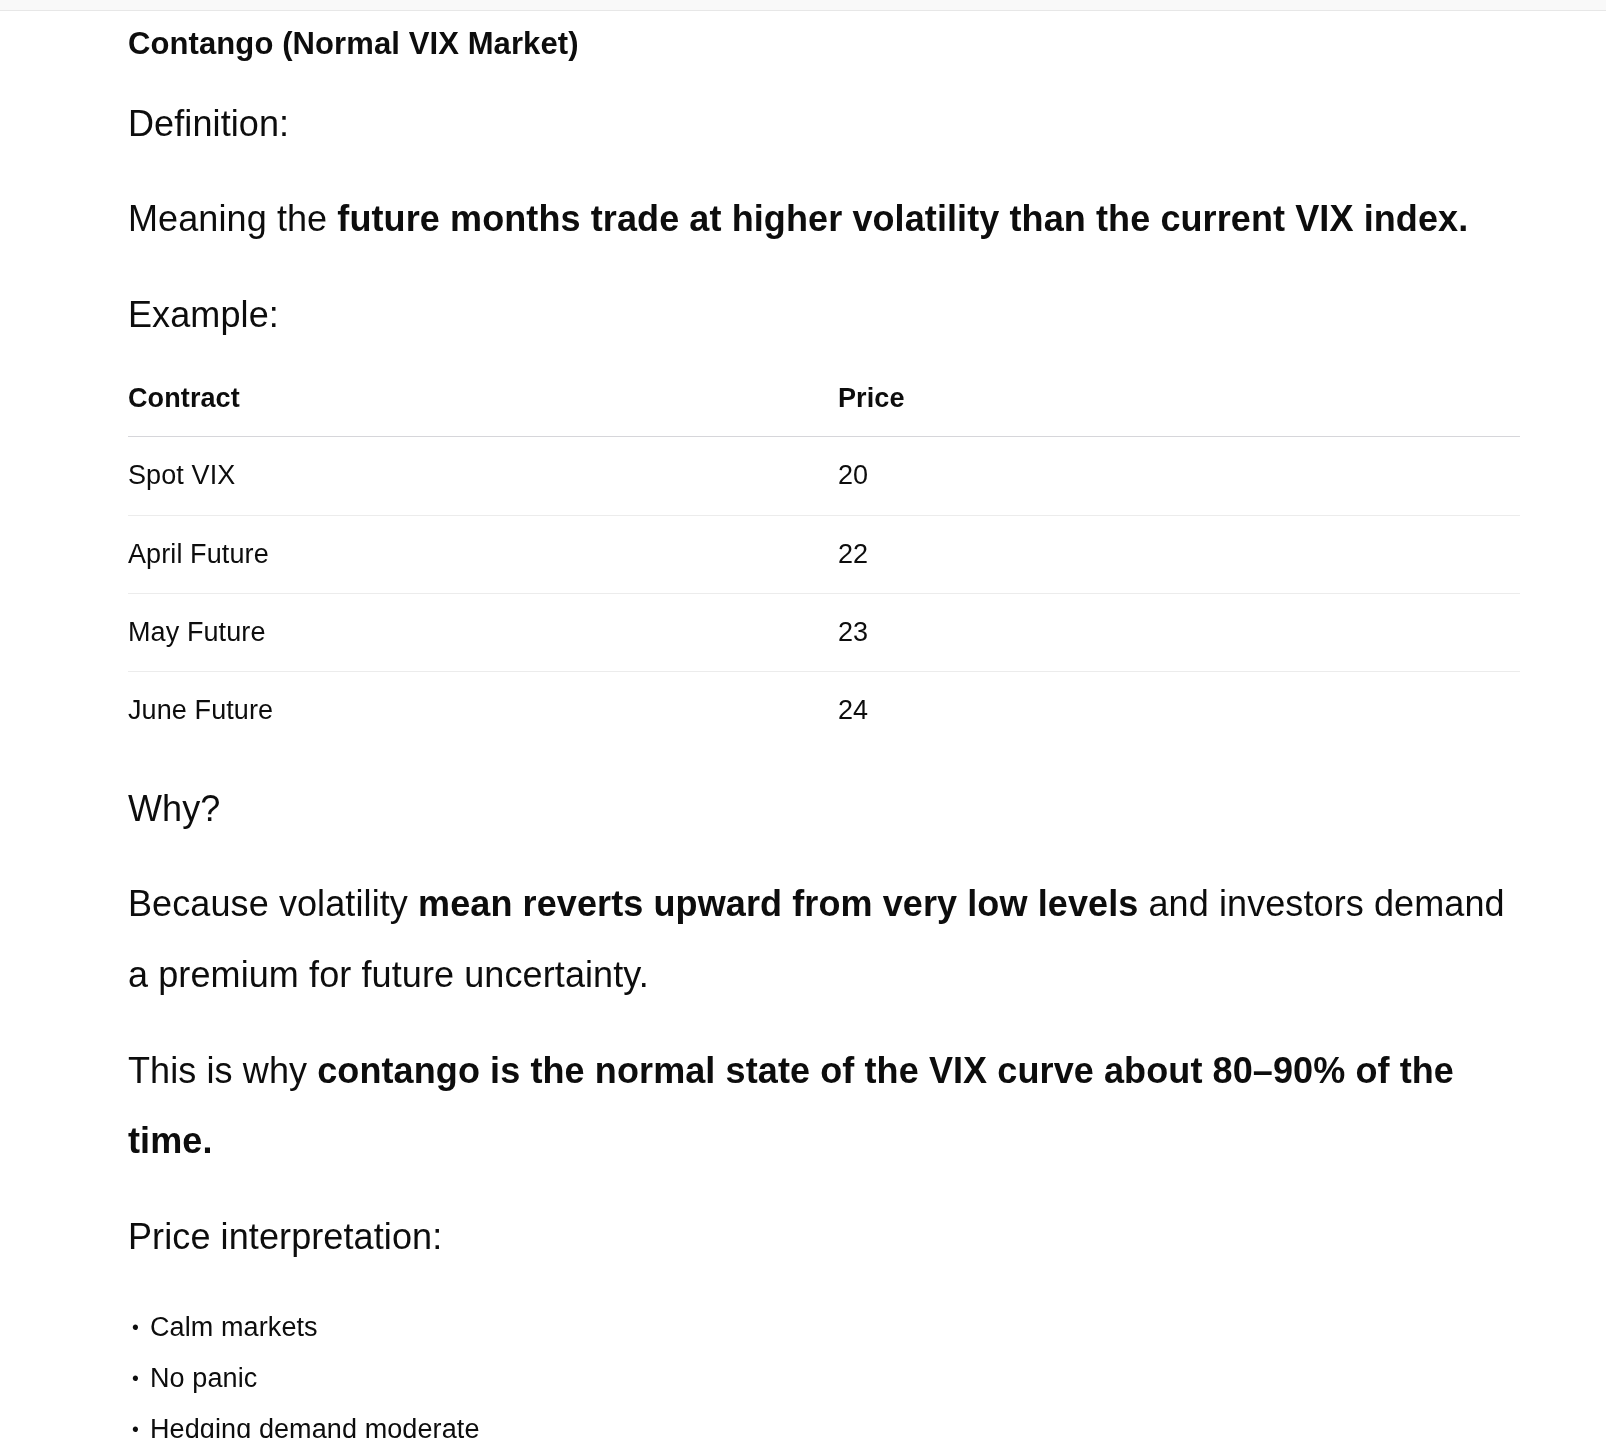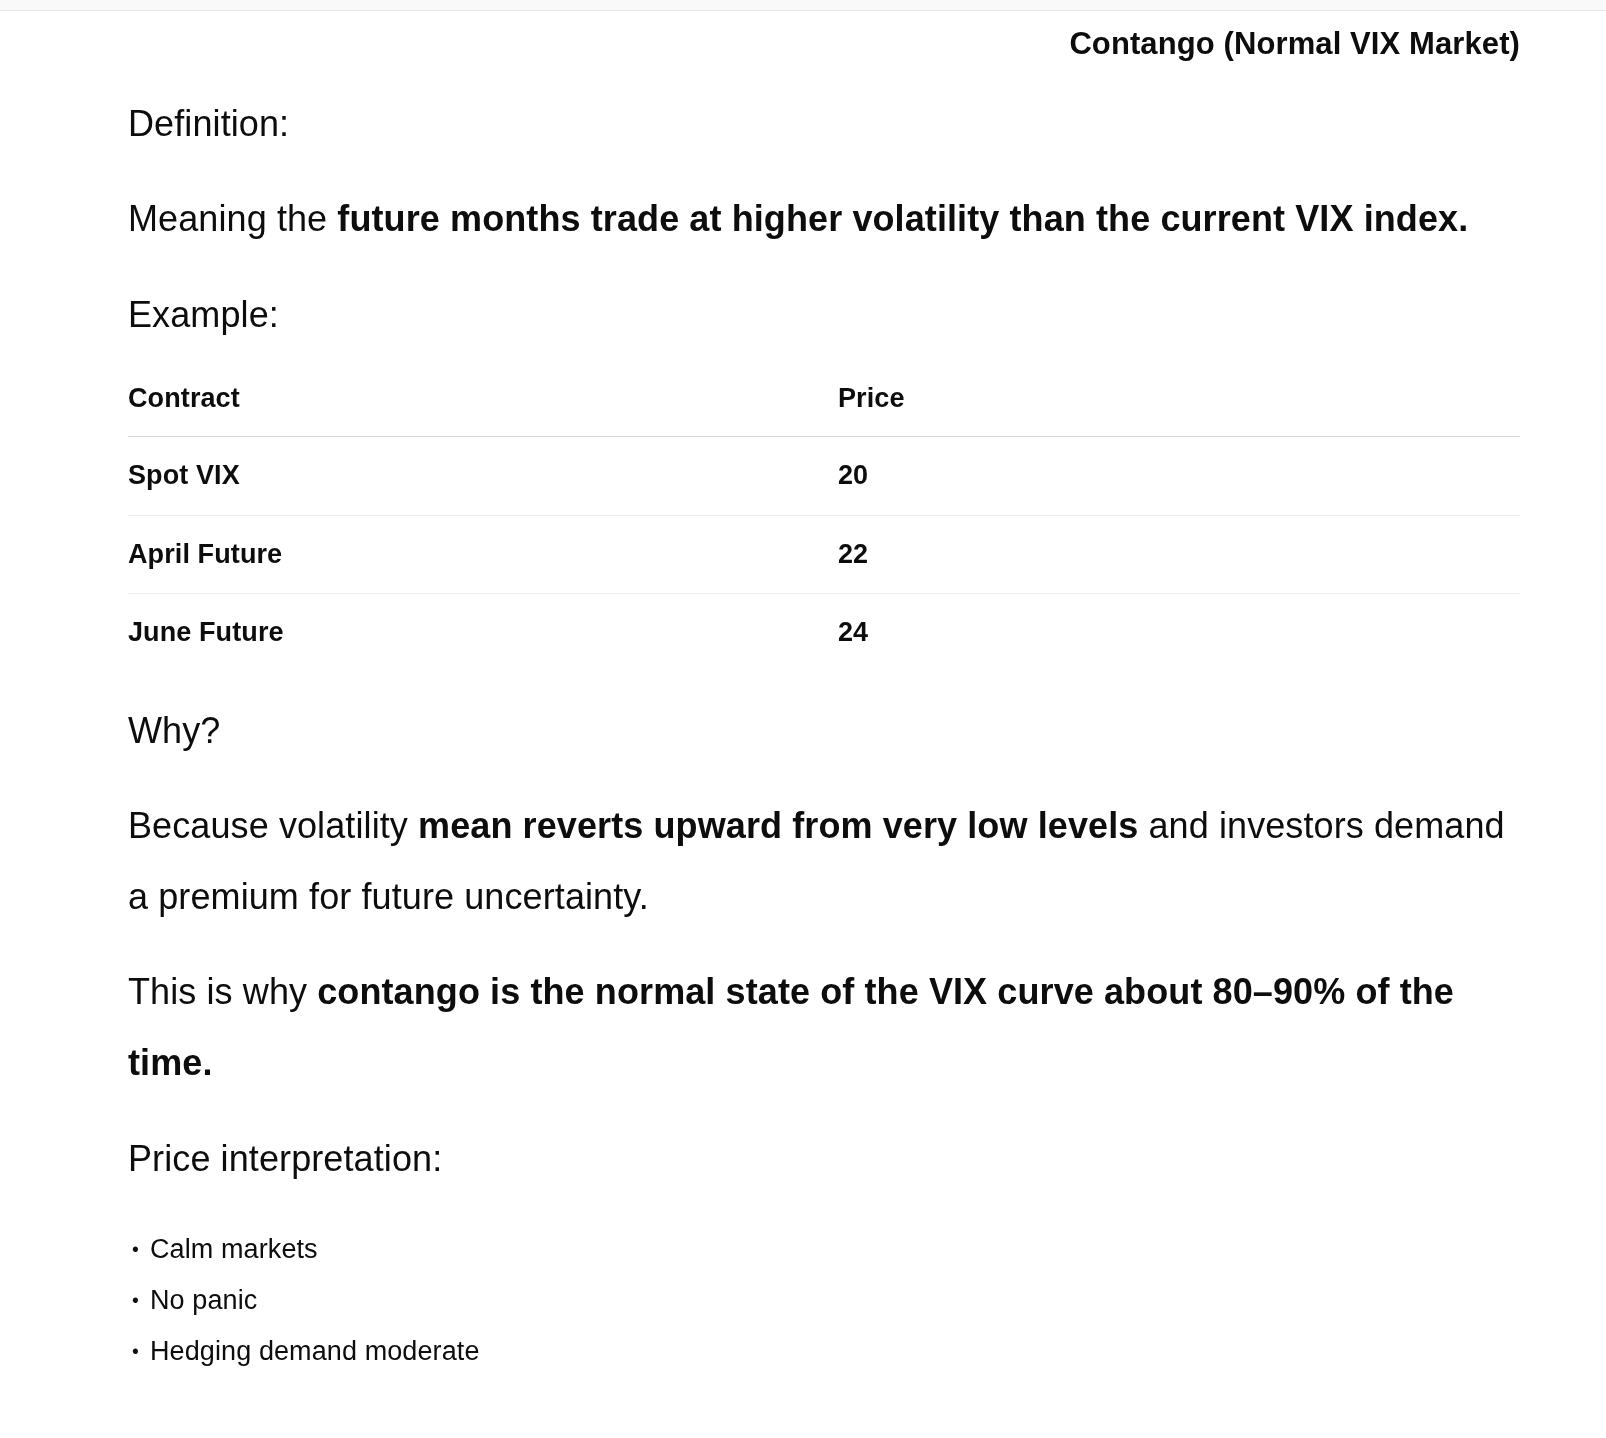--- a/index.html
+++ b/index.html
@@ -22,21 +22,20 @@
   }
   .content {
     padding: 14px 86px 40px 128px;
   }
   h3.doc-heading {
     font-size: 31px;
     font-weight: 700;
     line-height: 1.25;
     margin: 0 0 24px 0;
     letter-spacing: 0.1px;
-    text-align: right;
   }
   p.doc-p {
     font-size: 36px;
     line-height: 1.96;
     margin: 25px 0;
     letter-spacing: 0.1px;
   }
   p.doc-p b, p.doc-p strong {
     font-weight: 700;
   }
@@ -52,21 +51,21 @@
     font-weight: 700;
     padding: 6px 0 20px 0;
     border-bottom: 1px solid #d6d6da;
     line-height: 1.3;
     margin-left: 23px;
   }
   table.doc-table td {
     padding: 21px 0;
     border-bottom: 1px solid #ececec;
     line-height: 1.3;
-    font-weight: 700;
+    font-weight: 400;
   }
   table.doc-table tr:last-child td {
     border-bottom: none;
     margin-left: 48px;
   }
   table.doc-table .col-contract { width: 710px; }
   ul.doc-list {
     list-style: none;
     margin: 30px 0 0 0;
     padding: 0;
@@ -114,20 +113,24 @@
     <tbody>
       <tr>
         <td>Spot VIX</td>
         <td>20</td>
       </tr>
       <tr>
         <td>April Future</td>
         <td>22</td>
       </tr>
       <tr>
+        <td>May Future</td>
+        <td>23</td>
+      </tr>
+      <tr>
         <td>June Future</td>
         <td>24</td>
       </tr>
     </tbody>
   </table>
 
 
   <p class="doc-p">Why?</p>
 
   <p class="doc-p"><span>Because volatility </span><b>mean reverts upward from very low levels</b><span> and investors demand a premium for future uncertainty.</span></p>

